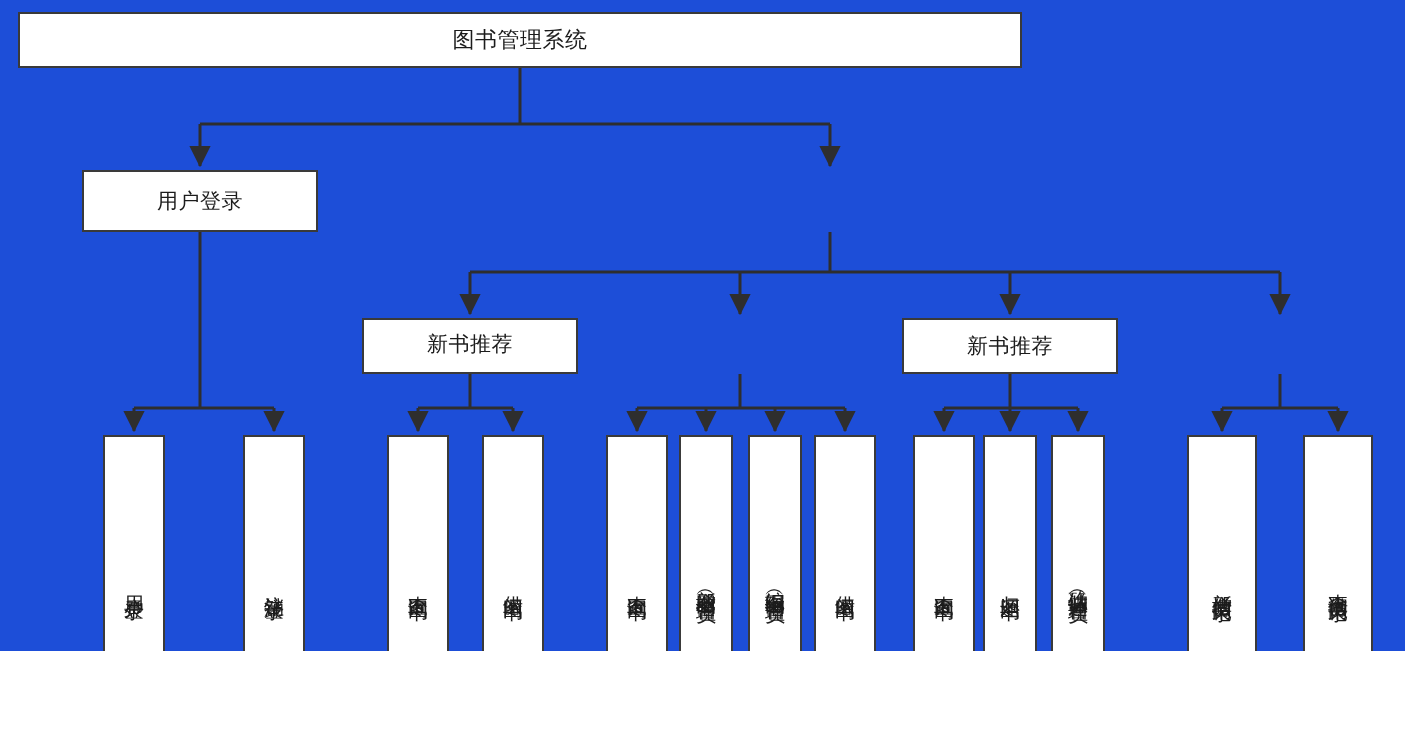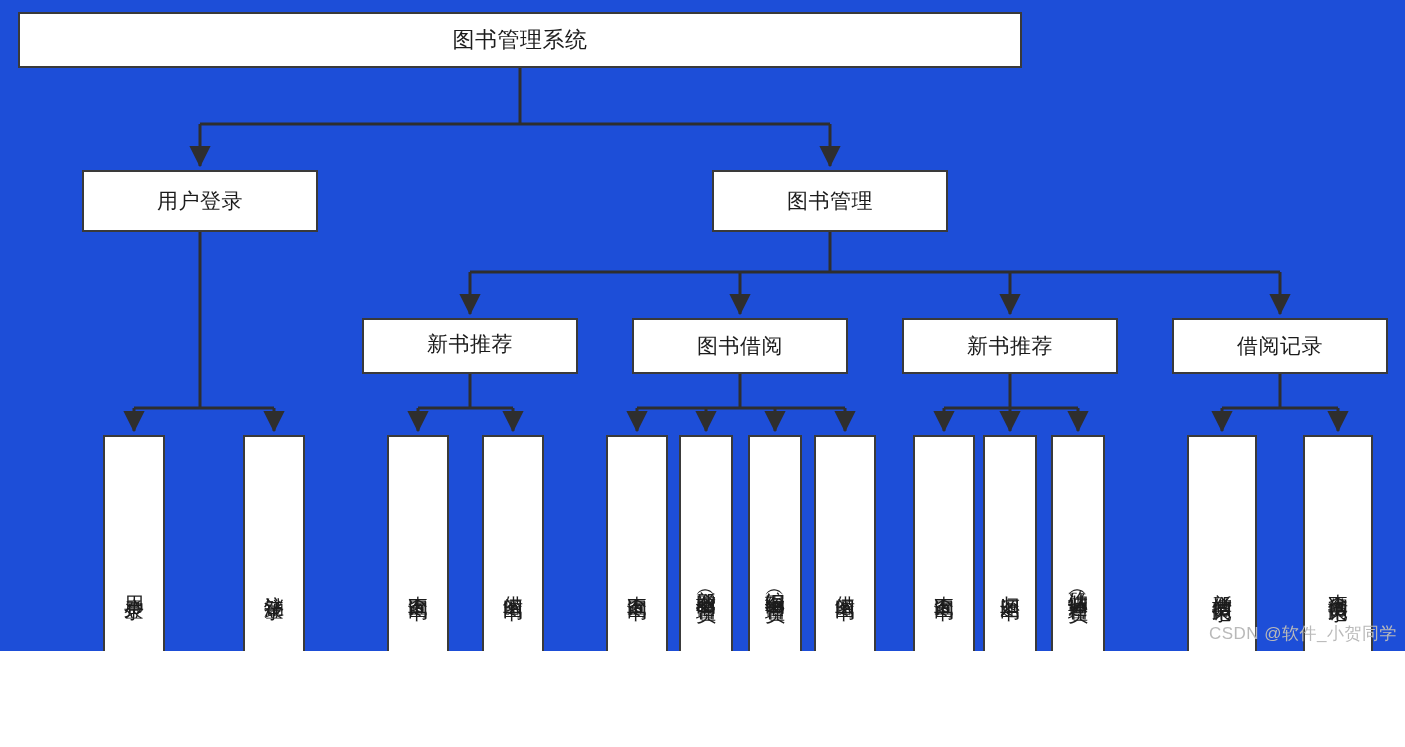--- a/index.html
+++ b/index.html
@@ -119,35 +119,26 @@
     </g>
   </svg>
 
   <div class="node root" style="left:18px; top:12px; width:1004px; height:56px;">
     <span class="node-label">图书管理系统</span>
   </div>
 
   <div class="node" style="left:82px; top:170px; width:236px; height:62px;">
     <span class="node-label">用户登录</span>
   </div>
-  <div class="node" style="left:712px; top:170px; width:236px; height:62px;">
-    <span class="node-label">图书管理</span>
-  </div>
 
   <div class="node" style="left:362px; top:318px; width:216px; height:56px;font-family:Liberation Mono, monospace;">
     <span class="node-label">新书推荐</span>
   </div>
-  <div class="node" style="left:632px; top:318px; width:216px; height:56px;">
-    <span class="node-label">图书借阅</span>
-  </div>
   <div class="node" style="left:902px; top:318px; width:216px; height:56px;">
     <span class="node-label">新书推荐</span>
-  </div>
-  <div class="node" style="left:1172px; top:318px; width:216px; height:56px;">
-    <span class="node-label">借阅记录</span>
   </div>
 
   <div class="node vertical" style="left:103px; top:435px; width:62px; height:298px;">
     <span class="node-label">用户登录</span>
   </div>
   <div class="node vertical" style="left:243px; top:435px; width:62px; height:298px;">
     <span class="node-label">注销登录</span>
   </div>
 
   <div class="node vertical" style="left:387px; top:435px; width:62px; height:298px;">
@@ -180,15 +171,14 @@
     <span class="node-label">确认归还（管理员）</span>
   </div>
 
   <div class="node vertical" style="left:1187px; top:435px; width:70px; height:298px;">
     <span class="node-label">新增借阅记录</span>
   </div>
   <div class="node vertical" style="left:1303px; top:435px; width:70px; height:298px;">
     <span class="node-label">查询借阅记录</span>
   </div>
 
-  <div class="watermark">CSDN @软件_小贺同学</div>
 
 </div>
 
 </body></html>

